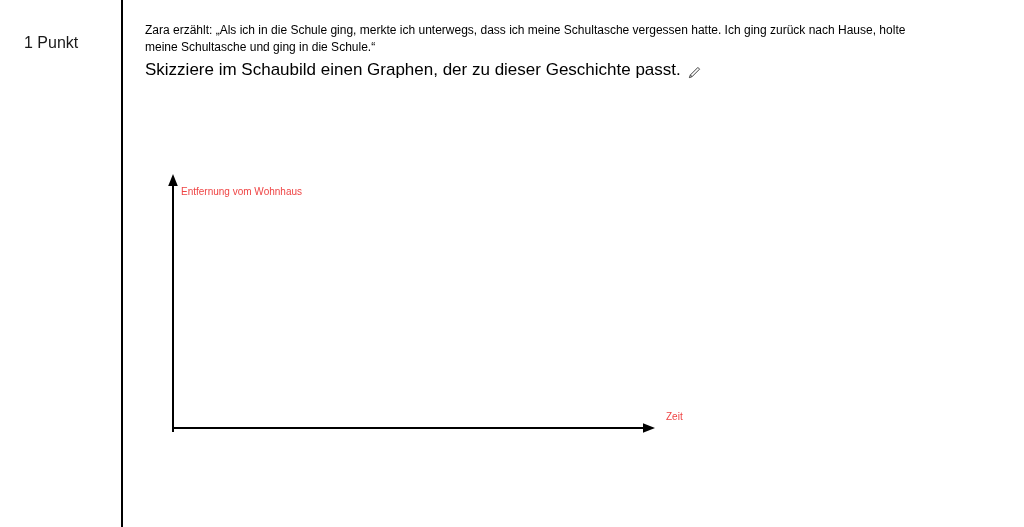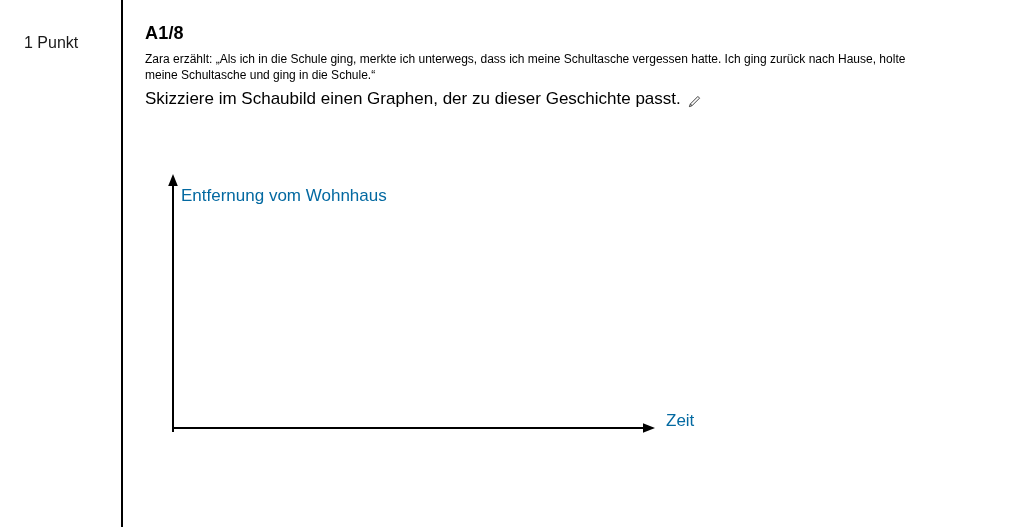--- a/index.html
+++ b/index.html
@@ -86,22 +86,22 @@
     left: 145px;
     top: 170px;
     width: 560px;
     height: 275px;
   }
   .diagram svg {
     display: block;
   }
   .axis-label {
     position: absolute;
-    font-size: 17px;
-    color: #0369a1;
+    font-size: 10px;
+    color: #ef4444;
     white-space: nowrap;
   }
   .axis-label-y {
     left: 36px;
     top: 16px;
   }
   .axis-label-x {
     left: 512px;
     top: 241px;
     margin-left: 9px;
@@ -110,21 +110,20 @@
 </head>
 <body>
 
 <div class="points-column">
   <div class="points-label">1 Punkt</div>
 </div>
 
 <div class="vertical-rule"></div>
 
 <div class="task-body">
-  <div class="task-number">A1/8</div>
   <p class="task-text">Zara erzählt: „Als ich in die Schule ging, merkte ich unterwegs, dass ich meine Schultasche vergessen hatte. Ich ging zurück nach Hause, holte meine Schultasche und ging in die Schule.“</p>
   <p class="task-instruction">
     <span>Skizziere im Schaubild einen Graphen, der zu dieser Geschichte passt.</span>
     <span class="pencil-icon">
       <svg width="15" height="15" viewBox="0 0 16 16" xmlns="http://www.w3.org/2000/svg">
         <g stroke="#333333" stroke-width="1" fill="none">
           <path d="M2.5 13.5 L3.6 10.6 L11.6 2.6 L13.4 4.4 L5.4 12.4 Z"></path>
           <path d="M3.6 10.6 L5.4 12.4"></path>
         </g>
       </svg>

